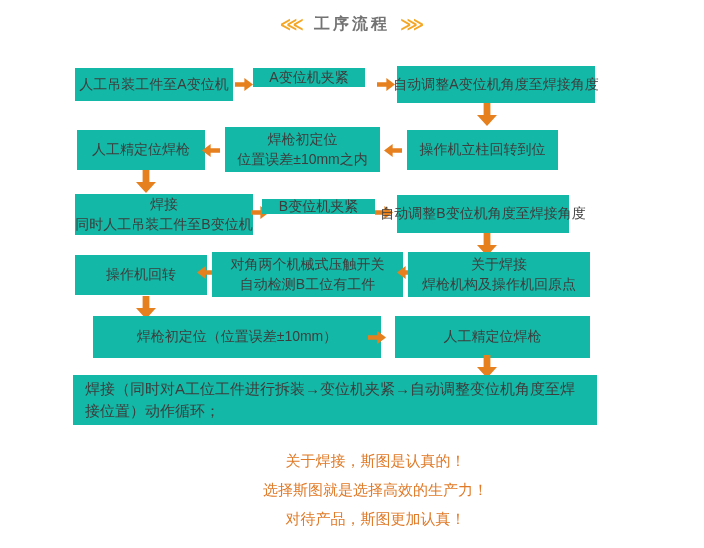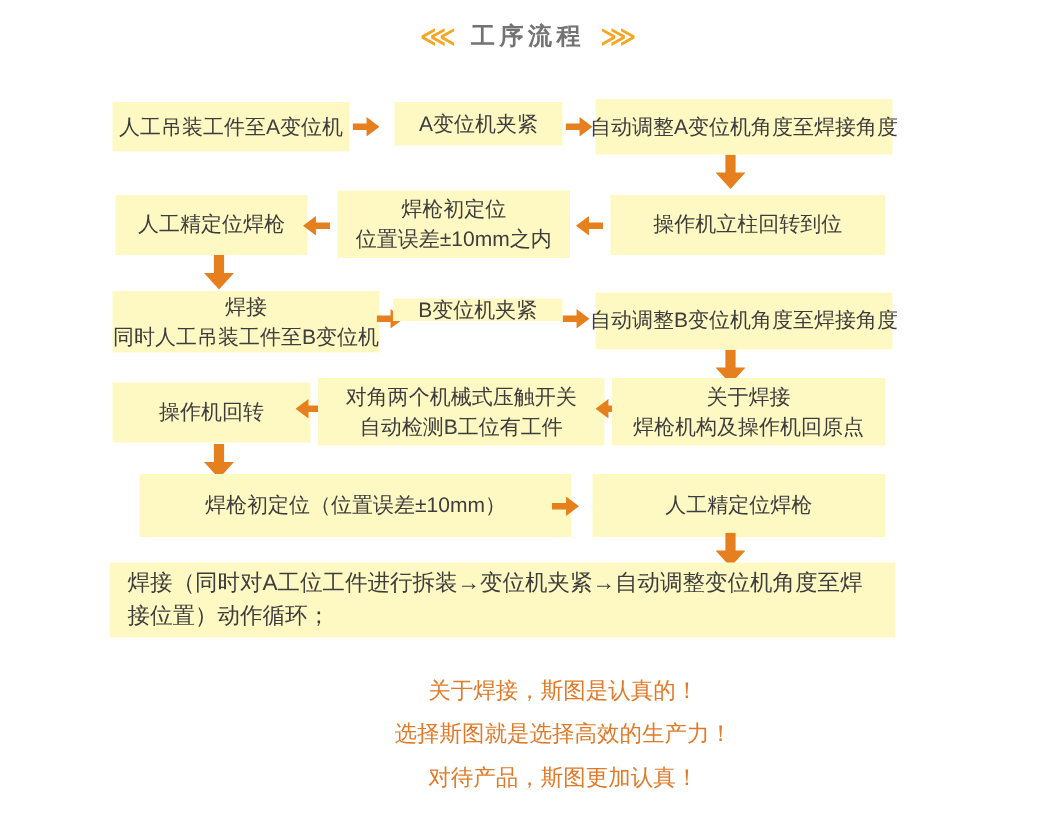--- a/index.html
+++ b/index.html
@@ -13,21 +13,21 @@
   
   .title-row{
     position:absolute;left:0;top:14px;width:704px;
     display:flex;align-items:center;justify-content:center;gap:10px;
   }
   .chev{color:#F5A623;font-size:17px;font-weight:bold;line-height:1;}
   .title-text{color:#737373;font-size:16px;font-weight:bold;letter-spacing:3px;}
   
   .node{
     position:absolute;
-    background:#fef9c3;
+    background:#14b8a6;
     color:#3D3D3D;
     display:flex;flex-direction:column;align-items:center;justify-content:center;
     font-size:14px;line-height:1.42;text-align:center;white-space:nowrap;
     box-sizing:border-box;
   }
   .node .l{display:block;}
   .node.wide{
     white-space:normal;text-align:left;align-items:flex-start;
     padding:7px 12px;font-size:15px;line-height:1.5;justify-content:center;
   }
@@ -62,53 +62,53 @@
     <span class="title-text">工序流程</span>
     <span class="chev">⋙</span>
   </div>
 
   <div>
 
     <div class="node" style="left:75px;top:68px;width:158px;height:33px">
       <span class="l">人工吊装工件至A变位机</span>
     </div>
     <div class="arrow right" style="left:235px;top:78px"></div>
-    <div class="node" style="left:263px;top:68px;width:112px;height:29px">
+    <div class="node" style="left:253px;top:68px;width:112px;height:19px">
       <span class="l">A变位机夹紧</span>
     </div>
     <div class="arrow right" style="left:377px;top:78px"></div>
     <div class="node" style="left:397px;top:66px;width:198px;height:37px">
       <span class="l">自动调整A变位机角度至焊接角度</span>
     </div>
     <div class="arrow down" style="left:477px;top:103px"></div>
 
     <div class="node" style="left:77px;top:130px;width:128px;height:40px">
       <span class="l">人工精定位焊枪</span>
     </div>
     <div class="arrow left" style="left:202px;top:144px"></div>
     <div class="node" style="left:225px;top:127px;width:155px;height:45px">
       <span class="l">焊枪初定位</span>
       <span class="l">位置误差±10mm之内</span>
     </div>
     <div class="arrow left" style="left:384px;top:144px"></div>
-    <div class="node" style="left:407px;top:130px;width:183px;height:40px">
+    <div class="node" style="left:407px;top:130px;width:151px;height:40px">
       <span class="l">操作机立柱回转到位</span>
     </div>
     <div class="arrow down" style="left:136px;top:170px"></div>
 
     <div class="node" style="left:75px;top:194px;width:178px;height:41px">
       <span class="l">焊接</span>
       <span class="l">同时人工吊装工件至B变位机</span>
     </div>
     <div class="arrow right" style="left:251px;top:206px"></div>
     <div class="node" style="left:262px;top:199px;width:113px;height:15px">
       <span class="l">B变位机夹紧</span>
     </div>
     <div class="arrow right" style="left:375px;top:206px"></div>
-    <div class="node" style="left:397px;top:195px;width:198px;height:38px">
+    <div class="node" style="left:397px;top:195px;width:172px;height:38px">
       <span class="l">自动调整B变位机角度至焊接角度</span>
     </div>
     <div class="arrow down" style="left:477px;top:233px"></div>
 
     <div class="node" style="left:75px;top:255px;width:132px;height:40px">
       <span class="l">操作机回转</span>
     </div>
     <div class="arrow left" style="left:197px;top:266px"></div>
     <div class="node" style="left:212px;top:252px;width:191px;height:45px">
       <span class="l">对角两个机械式压触开关</span>

